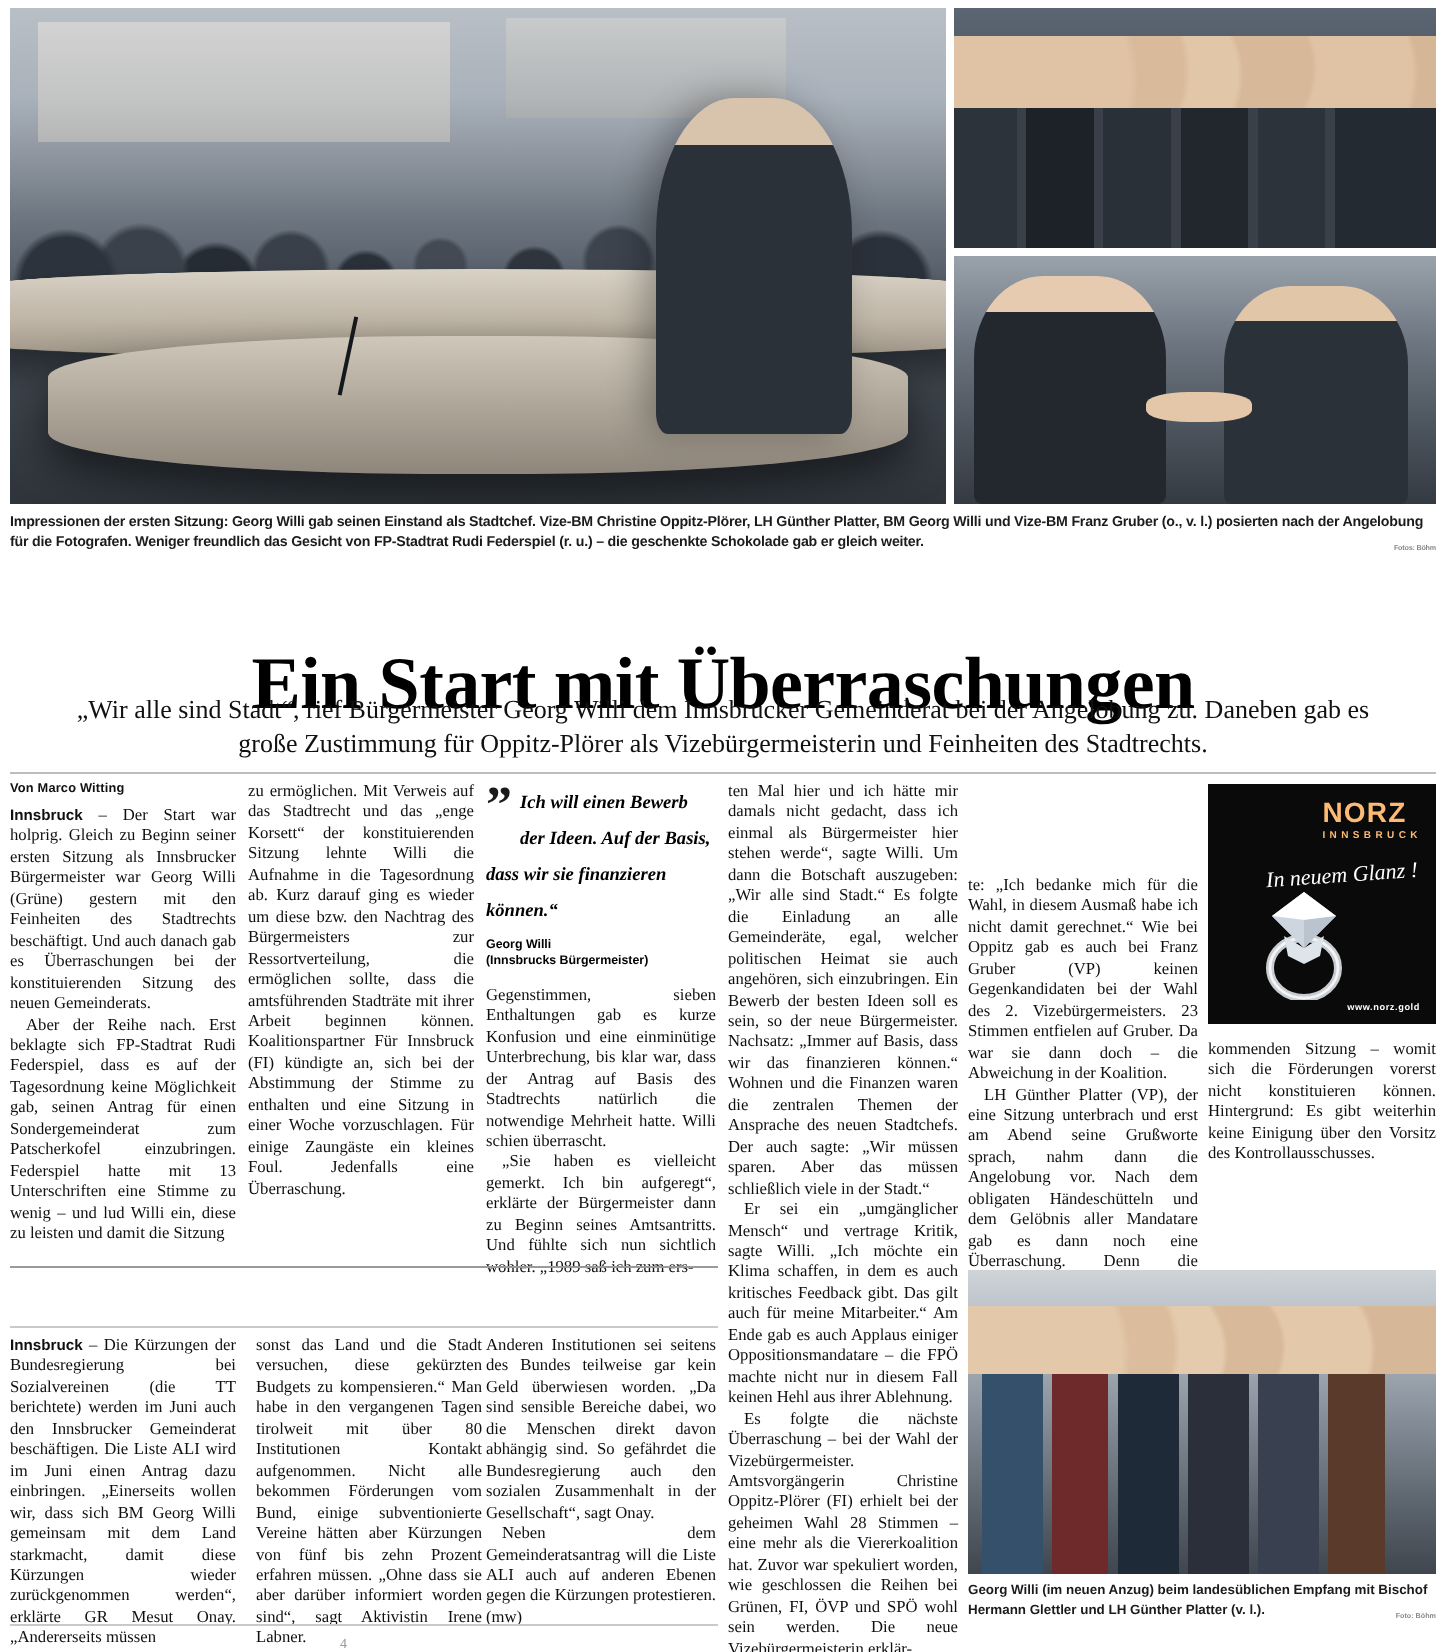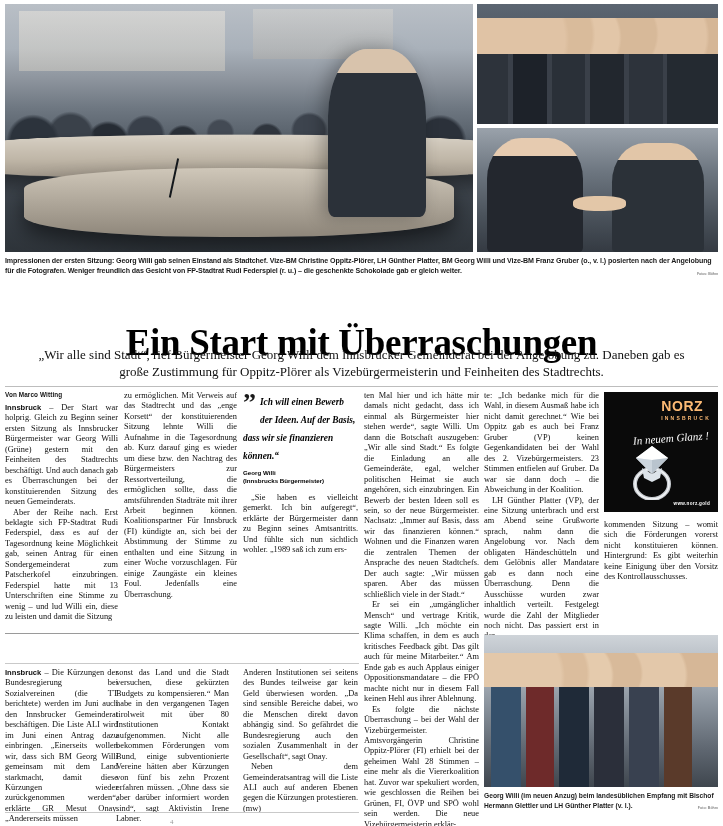--- a/index.html
+++ b/index.html
@@ -148,21 +148,21 @@
   .rule-top {
     position:absolute; left:5px; top:386px; width:713px;
     height:0.6px; background:#bdbdbd;
   }
   .a1 { position:absolute; top:391px; }
   .col { position:absolute; }
   .c1 { left:5px;   width:113px; }
   .c2 { left:124px; width:113px; }
   .c3 { left:243px; width:115px; }
   .c4 { left:364px; width:115px; }
-  .c5 { left:484px; width:115px; }
+  .c5 { left:484px; width:115px;margin-top:47px; }
   .c6 { left:604px; width:114px; }
 
   .byline {
     font-family:"Liberation Sans", sans-serif;
     font-size:6.4px; font-weight:700; color:#111;
     margin-bottom:5px; letter-spacing:.1px;
   }
   .body {
     font-family:"Liberation Serif", serif;
     font-size:8.35px; line-height:10.45px;
@@ -239,21 +239,21 @@
     text-align:center;
     font-family:"Liberation Serif", serif;
     font-size:20.5px; line-height:24px; font-weight:700;
   }
   .rule-a2b {
     position:absolute; left:5px; top:663px; width:354px;
     height:0.5px; background:#c9c9c9;
   }
   .a2 { position:absolute; top:668px; }
   .d1 { left:5px;   width:113px; }
-  .d2 { left:116px; width:113px; }
+  .d2 { left:128px; width:113px; }
   .d3 { left:243px; width:115px; }
   .rule-bottom {
     position:absolute; left:5px; top:812px; width:354px;
     height:0.5px; background:#c9c9c9;
   }
 
   
   .photo-bottom {
     position:absolute; left:484px; top:635px; width:234px; height:152px;
     overflow:hidden; background:#7a8390;
@@ -354,20 +354,21 @@
   <div class="a1 col c3">
     <div class="pullquote">
       <span class="pq-mark">”</span>
       <span class="pq-text">Ich will einen Bewerb der Ideen. Auf der Basis, dass wir sie finanzieren können.“</span>
       <div class="pq-attr">
         <div>Georg Willi</div>
         <div class="sub">(Innsbrucks Bürgermeister)</div>
       </div>
     </div>
     <div class="body">
+      <p class="first">Gegenstimmen, sieben Enthaltungen gab es kurze Konfusion und eine einminütige Unterbrechung, bis klar war, dass der Antrag auf Basis des Stadtrechts natürlich die notwendige Mehrheit hatte. Willi schien überrascht.</p>
       <p>„Sie haben es vielleicht gemerkt. Ich bin aufgeregt“, erklärte der Bürgermeister dann zu Beginn seines Amtsantritts. Und fühlte sich nun sichtlich wohler. „1989 saß ich zum ers-</p>
     </div>
   </div>
 
   <div class="a1 col c4">
     <div class="body">
       <p class="first">ten Mal hier und ich hätte mir damals nicht gedacht, dass ich einmal als Bürgermeister hier stehen werde“, sagte Willi. Um dann die Botschaft auszugeben: „Wir alle sind Stadt.“ Es folgte die Einladung an alle Gemeinderäte, egal, welcher politischen Heimat sie auch angehören, sich einzubringen. Ein Bewerb der besten Ideen soll es sein, so der neue Bürgermeister. Nachsatz: „Immer auf Basis, dass wir das finanzieren können.“ Wohnen und die Finanzen waren die zentralen Themen der Ansprache des neuen Stadtchefs. Der auch sagte: „Wir müssen sparen. Aber das müssen schließlich viele in der Stadt.“</p>
       <p>Er sei ein „umgänglicher Mensch“ und vertrage Kritik, sagte Willi. „Ich möchte ein Klima schaffen, in dem es auch kritisches Feedback gibt. Das gilt auch für meine Mitarbeiter.“ Am Ende gab es auch Applaus einiger Oppositionsmandatare – die FPÖ machte nicht nur in diesem Fall keinen Hehl aus ihrer Ablehnung.</p>
       <p>Es folgte die nächste Überraschung – bei der Wahl der Vizebürgermeister. Amtsvorgängerin Christine Oppitz-Plörer (FI) erhielt bei der geheimen Wahl 28 Stimmen – eine mehr als die Viererkoalition hat. Zuvor war spekuliert worden, wie geschlossen die Reihen bei Grünen, FI, ÖVP und SPÖ wohl sein werden. Die neue Vizebürgermeisterin erklär-</p>
     </div>

